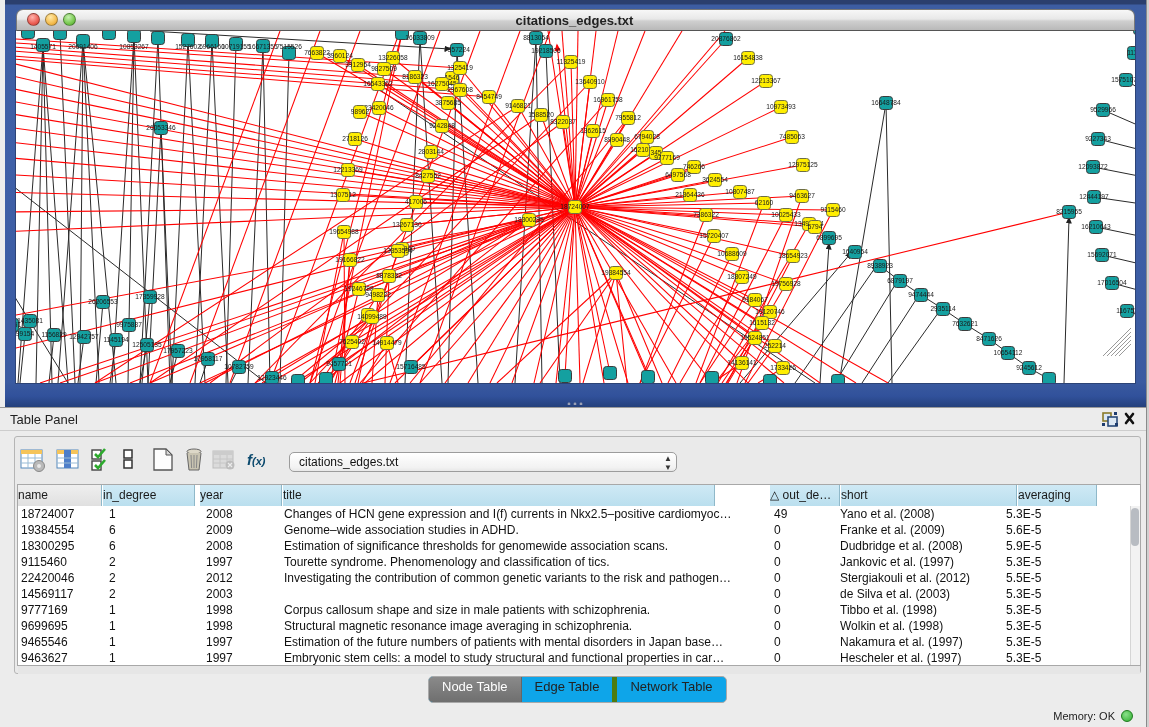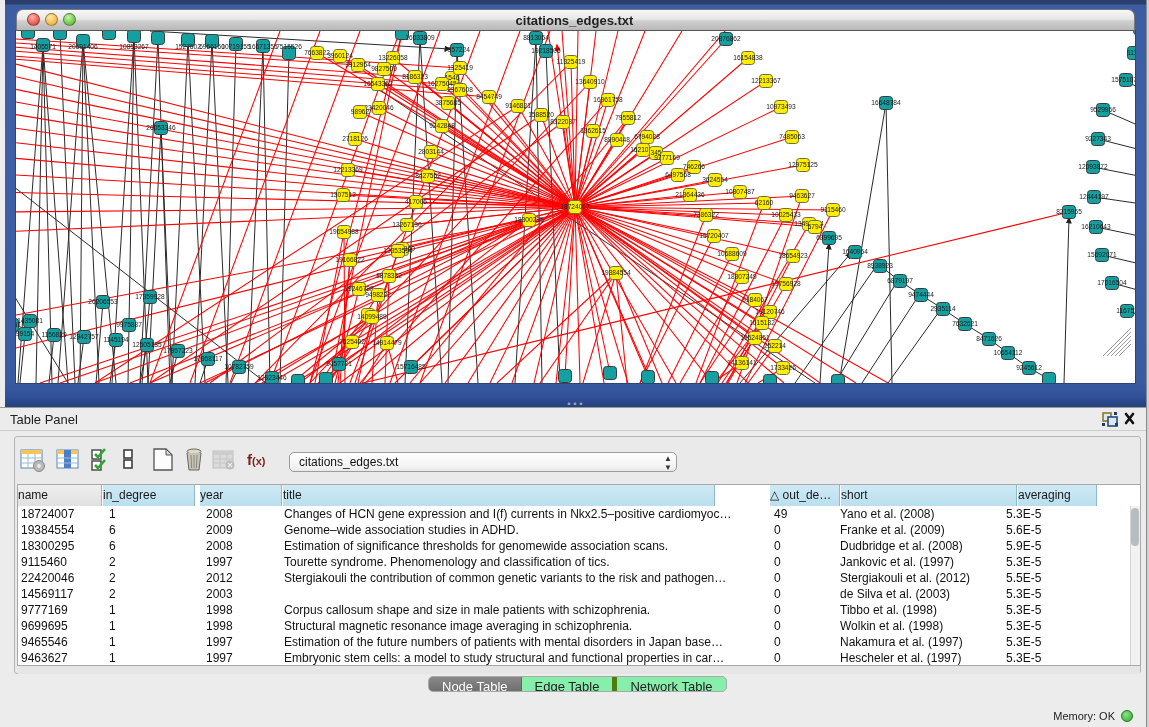--- a/index.html
+++ b/index.html
@@ -13,33 +13,33 @@
 #title{left:0;top:13px;width:1149px;text-align:center;font-size:13px;font-weight:bold;color:#222}
 .light{top:13px;width:13px;height:13px;border-radius:50%;border:1px solid rgba(0,0,0,.35)}
 #canvas{left:16px;top:31px;width:1119px;height:352px;background:#fff;overflow:hidden;box-shadow:0 0 0 1px #2c4376}
 
 #panel{left:0;top:407px;width:1149px;height:320px;background:#ececec;border-top:1px solid #9a9a9a}
 #ptitle{left:10px;top:412px;font-size:13px;color:#222}
 #pdiv{left:0;top:430px;width:1149px;height:1px;background:#cdcdcd}
 #toolpane{left:14px;top:436px;width:1127px;height:238px;background:#eaeaea;border:1px solid #b5b5b5;border-radius:3px}
 #dropdown{left:289px;top:452px;width:388px;height:20px;background:linear-gradient(180deg,#ffffff 0,#f2f2f2 80%,#e8e8e8 100%);border:1px solid #9c9c9c;border-radius:5px;font-size:12px;color:#111;line-height:18px;padding-left:9px}
 #ddarr{left:660px;top:452px;width:16px;height:20px;font-size:8px;color:#333;text-align:center;line-height:9px;padding-top:2px}
-#fx{left:247px;top:451px;font-size:15px;font-weight:bold;color:#7f1d1d}
+#fx{left:247px;top:451px;font-size:15px;font-style:italic;font-weight:bold;color:#0c4a6e}
 
 #tbl{left:17px;top:484px;width:1124px;height:182px;background:#fff;border:1px solid #a8a8a8}
 #hscroll{left:18px;top:666px;width:1122px;height:8px;background:#e6e6e6}
 .th{position:absolute;top:0;height:21px;background:linear-gradient(180deg,#cfe9f5 0,#badfee 100%);border-right:1px solid #8fb8c9;font-size:12px;color:#1a1a1a;text-align:left;line-height:21px}
 .tr{position:relative;height:16px;font-size:12px;color:#111;white-space:nowrap}
 .c{position:absolute;top:0;height:16px;line-height:15px;overflow:hidden}
 .c0{left:3px;width:80px}.c1{left:91px;width:90px}.c2{left:188px;width:80px}.c3{left:266px;width:482px}
 .c4{left:756px;width:62px}.c5{left:822px;width:176px;text-align:left}.c6{left:988px;width:80px}
 #vsb{left:1130px;top:506px;width:10px;height:159px;background:#f2f2f2;border-left:1px solid #d5d5d5}
 #vsbt{left:1131px;top:508px;width:8px;height:38px;background:#b8bcc2;border-radius:4px}
 
-#tabs{left:428px;top:676px;height:16px;display:flex;border:1px solid #a9a9a9;border-radius:5px;overflow:hidden;background:#86efac}
+#tabs{left:428px;top:676px;height:27px;display:flex;border:1px solid #a9a9a9;border-radius:5px;overflow:hidden;background:#0ea5e9}
 .tab{font-size:13px;line-height:19px;padding:0 13px;color:#222;border-right:5px solid #4d7c0f}
 .tabsel{background:linear-gradient(180deg,#8a8a8a 0,#6f6f6f 100%);color:#fff;border-right:1px solid #666}
 #mem{right:34px;top:710px;font-size:11px;color:#222}
 #memdot{right:16px;top:710px;width:12px;height:12px;border-radius:50%;background:radial-gradient(circle at 40% 35%,#8ae08a,#2eae2e);border:1px solid #1c7a1c}
 #bline{left:0;top:674px;width:1149px;height:0px;background:#c6c6c6}
 #grip{left:566px;top:401px;width:18px;height:4px}
 </style></head><body>
 <div id="deskgray-l" class="abs"></div>
 <div id="desktop" class="abs"></div>
 <div id="band" class="abs"></div>
@@ -719,21 +719,21 @@
         <div class="c c2">1997</div>
         <div class="c c3">Tourette syndrome. Phenomenology and classification of tics.</div>
         <div class="c c4">0</div>
         <div class="c c5">Jankovic et al. (1997)</div>
         <div class="c c6">5.3E-5</div>
       </div>
       <div class="tr">
         <div class="c c0">22420046</div>
         <div class="c c1">2</div>
         <div class="c c2">2012</div>
-        <div class="c c3">Stergiakouli the contribution of common genetic variants to the risk and pathogen…</div>
+        <div class="c c3">Investigating the contribution of common genetic variants to the risk and pathogen…</div>
         <div class="c c4">0</div>
         <div class="c c5">Stergiakouli et al. (2012)</div>
         <div class="c c6">5.5E-5</div>
       </div>
       <div class="tr">
         <div class="c c0">14569117</div>
         <div class="c c1">2</div>
         <div class="c c2">2003</div>
         <div class="c c4">0</div>
         <div class="c c5">de Silva et al. (2003)</div>

